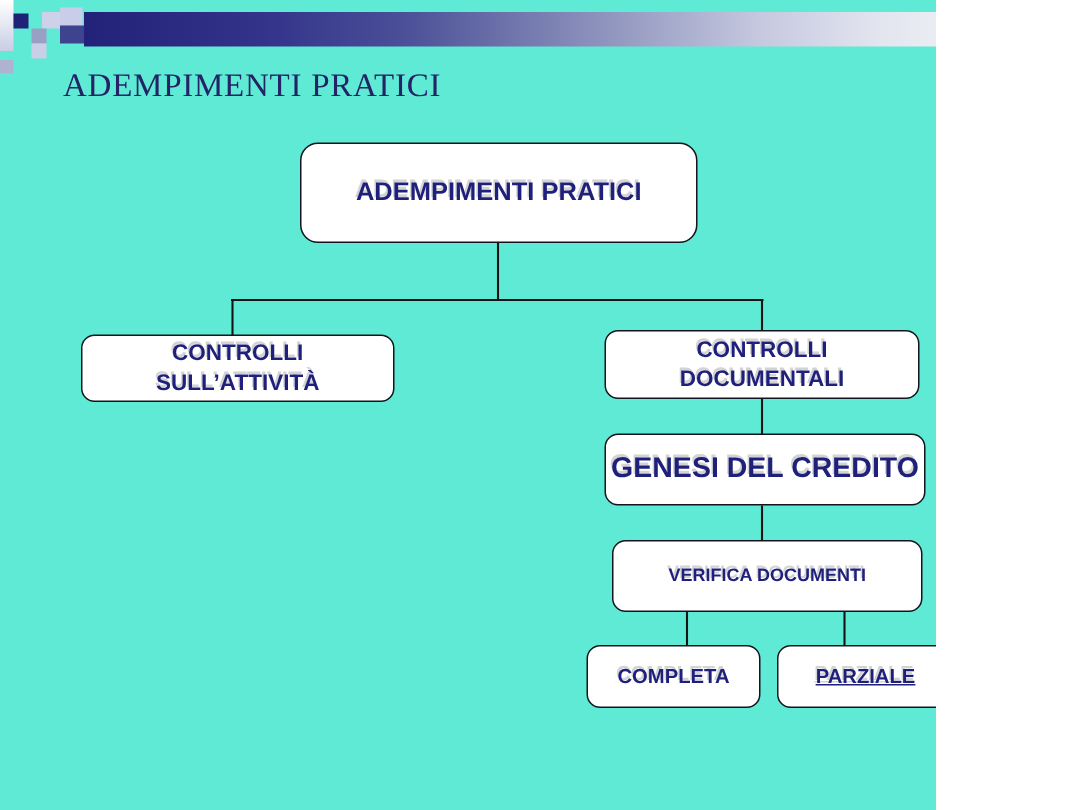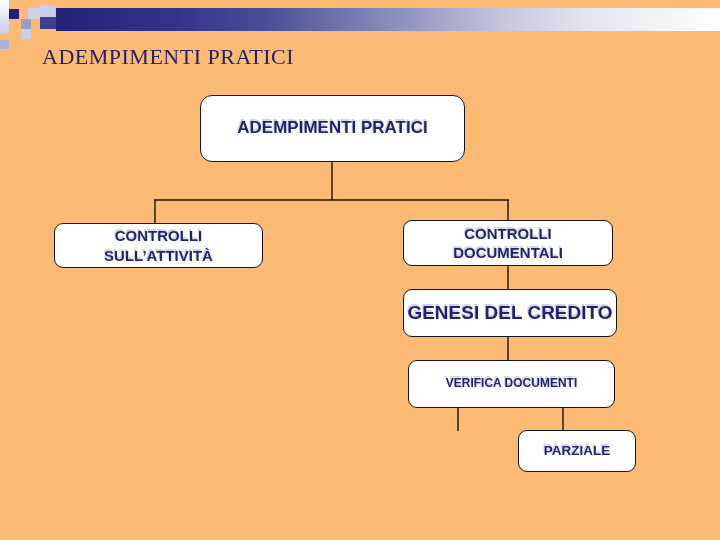--- a/index.html
+++ b/index.html
@@ -3,23 +3,23 @@
 <meta charset="utf-8">
 <style>
   html, body {
     margin: 0;
     padding: 0;
     background: #ffffff;
     font-family: "Liberation Sans", sans-serif;
   }
   .slide {
     position: relative;
-    width: 720px;
+    width: 624px;
     height: 540px;
-    background: #fdba74;
+    background: #5eead4;
     overflow: hidden;
   }
 
   
   .deco { position: absolute; }
   .strip-v {
     left: 0; top: 6; width: 9px; height: 34px;
     background: linear-gradient(#ffffff, #c9cde5);
   }
   .strip-v2 { left: 0; top: 40px; width: 9px; height: 9px; background: #aeb3d2; }
@@ -69,21 +69,21 @@
     white-space: pre-line;
     line-height: 1.3;
     text-shadow: -1px -2px 0 rgba(175,175,175,0.55);
   }
   .node-root       { left: 200px; top: 95px;  width: 265px; height: 67px; font-size: 17px; border-radius: 12px; }
   .node-attivita   { left: 54px;  top: 223px; width: 209px; height: 45px; font-size: 15px; }
   .node-documentali{ left: 403px; top: 220px; width: 210px; height: 46px; font-size: 15px; }
   .node-genesi     { left: 403px; top: 289px; width: 214px; height: 48px; font-size: 19px; }
   .node-verifica   { left: 408px; top: 360px; width: 207px; height: 48px; font-size: 12px; }
   .node-completa   { left: 391px; top: 430px; width: 116px; height: 42px; font-size: 13.5px; }
-  .node-parziale   { left: 518px; top: 430px; width: 118px; height: 42px; font-size: 13.5px; }
+  .node-parziale   { left: 518px; top: 430px; width: 118px; height: 42px; font-size: 13.5px; text-decoration: underline; }
 </style>
 </head>
 <body>
 
 <div class="slide">
 
   <div class="deco strip-v"></div>
   <div class="deco strip-v2"></div>
   <div class="deco sq-navy"></div>
   <div class="deco sq-light1"></div>
@@ -111,16 +111,17 @@
   <div class="node node-attivita">CONTROLLI
 SULL’ATTIVITÀ</div>
 
   <div class="node node-documentali">CONTROLLI
 DOCUMENTALI</div>
 
   <div class="node node-genesi">GENESI DEL CREDITO</div>
 
   <div class="node node-verifica">VERIFICA DOCUMENTI</div>
 
+  <div class="node node-completa">COMPLETA</div>
 
   <div class="node node-parziale">PARZIALE</div>
 
 </div>
 
 </body></html>

